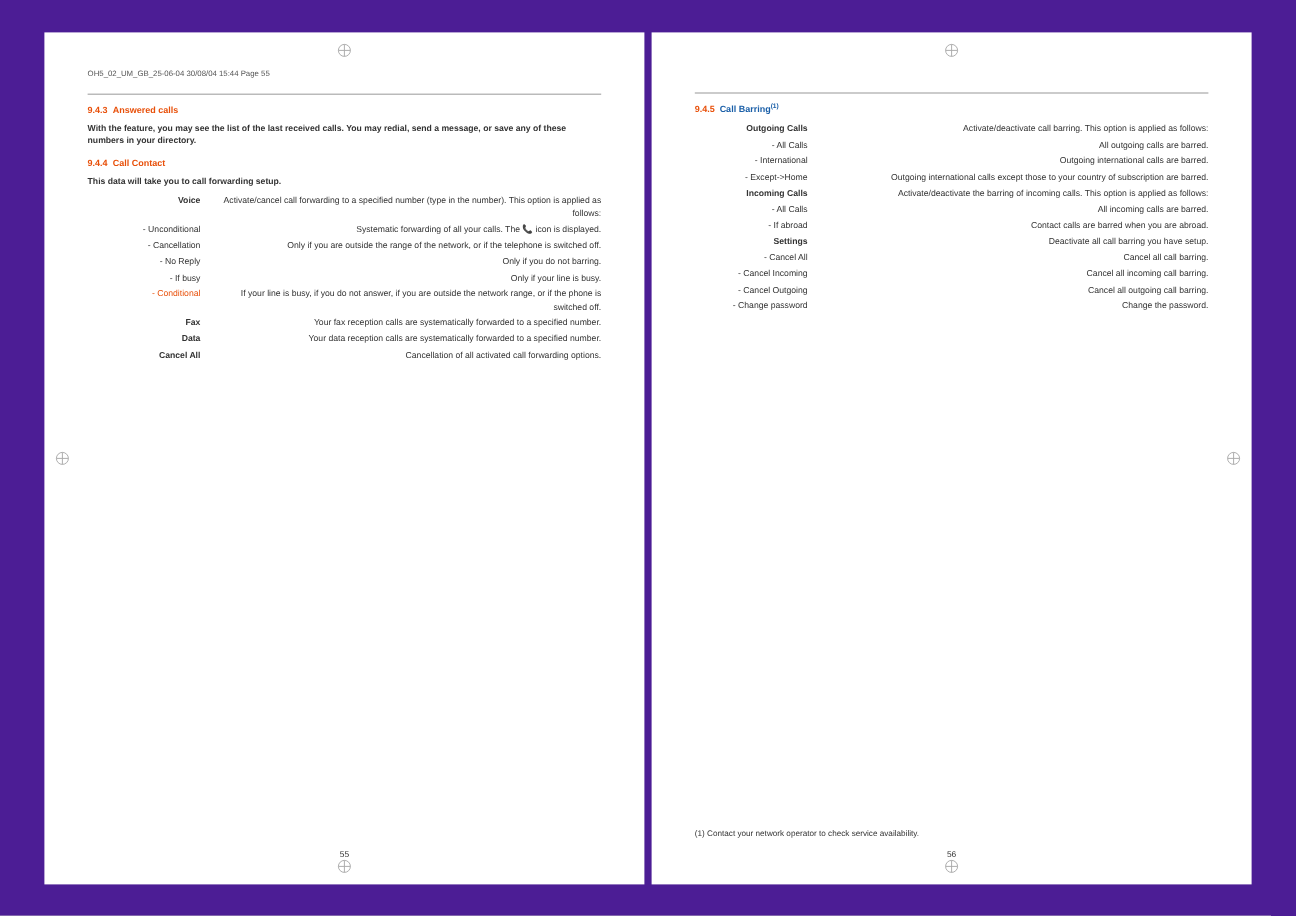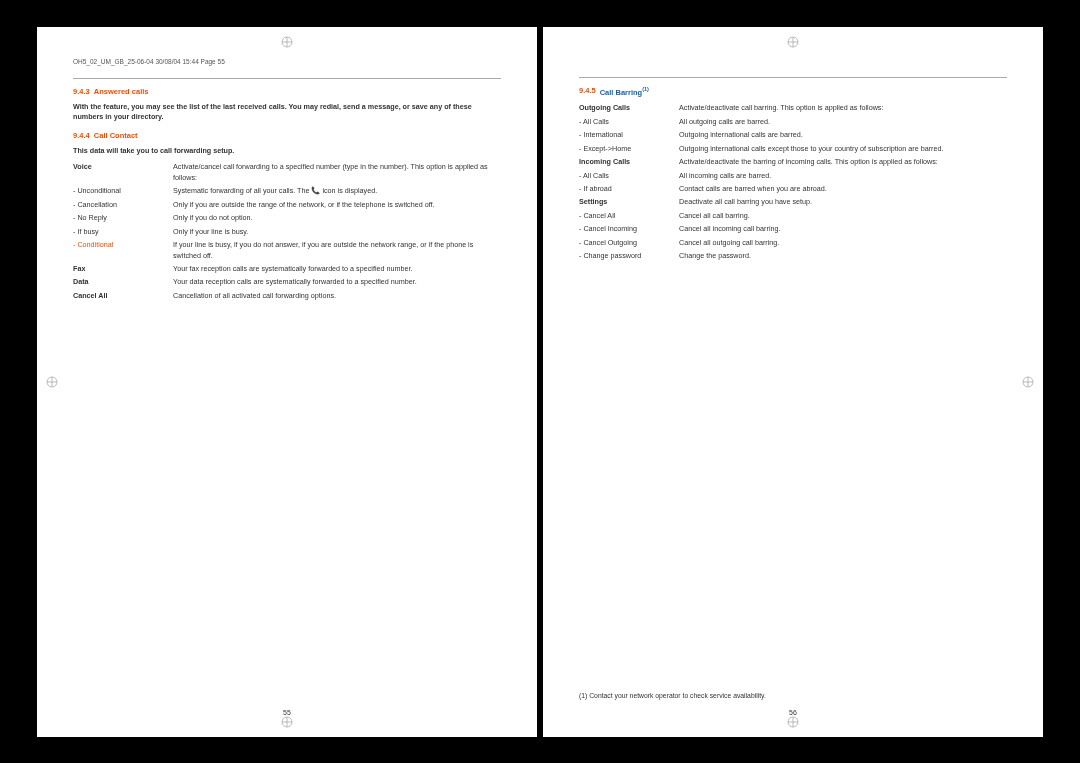--- a/index.html
+++ b/index.html
@@ -10,21 +10,21 @@
       justify-content: center;
       align-items: center;
       min-height: 100vh;
       font-family: Arial, Helvetica, sans-serif;
     }
 
     .spread-container {
       display: flex;
       width: 1080px;
       height: 763px;
-      background: #000000;
+      background: #4c1d95;
       align-items: center;
       justify-content: center;
       gap: 6px;
     }
 
     .page {
       background: #fff;
       width: 500px;
       height: 710px;
       position: relative;
@@ -84,20 +84,21 @@
       margin-bottom: 5px;
       font-size: 7.2px;
       color: #333;
       font-weight: bold;
     }
 
     .two-col-table {
       width: 100%;
       border-collapse: collapse;
       margin-bottom: 6px;
+      text-align: right;
     }
 
     .two-col-table td {
       padding: 1.5px 0;
       vertical-align: top;
       font-size: 7.2px;
       color: #333;
     }
 
     .two-col-table td:first-child {
@@ -204,21 +205,21 @@
         <tr>
           <td class="indent">- Unconditional</td>
           <td>Systematic forwarding of all your calls. The 📞 icon is displayed.</td>
         </tr>
         <tr>
           <td class="indent">- Cancellation</td>
           <td>Only if you are outside the range of the network, or if the telephone is switched off.</td>
         </tr>
         <tr>
           <td class="indent">- No Reply</td>
-          <td>Only if you do not option.</td>
+          <td>Only if you do not barring.</td>
         </tr>
         <tr>
           <td class="indent">- If busy</td>
           <td>Only if your line is busy.</td>
         </tr>
         <tr>
           <td class="indent" style="color:#e8500a;">- Conditional</td>
           <td>If your line is busy, if you do not answer, if you are outside the network range, or if the phone is switched off.</td>
         </tr>
 
@@ -264,21 +265,21 @@
           <circle cx="7" cy="7" r="5" fill="none" stroke="#aaa" stroke-width="0.8"></circle>
           <line x1="7" y1="2" x2="7" y2="12" stroke="#aaa" stroke-width="0.8"></line>
           <line x1="2" y1="7" x2="12" y2="7" stroke="#aaa" stroke-width="0.8"></line>
         </svg>
     </div>
 
     <div style="height: 20px;"></div>
     <div class="divider-line"></div>
 
     <div class="section-block">
-      <div class="section-heading" style="display:flex; gap:4px; align-items:center;">
+      <div class="section-heading" style="display:flex; gap:4px; align-items:flex-end;">
         <span><span>9.4.5</span></span>
         <span style="color:#1a5fa8; font-weight:bold;">
           <span>Call Barring</span><span class="superscript">(1)</span>
         </span>
       </div>
 
       <table class="two-col-table">
 
         <tbody>
             <tr>

